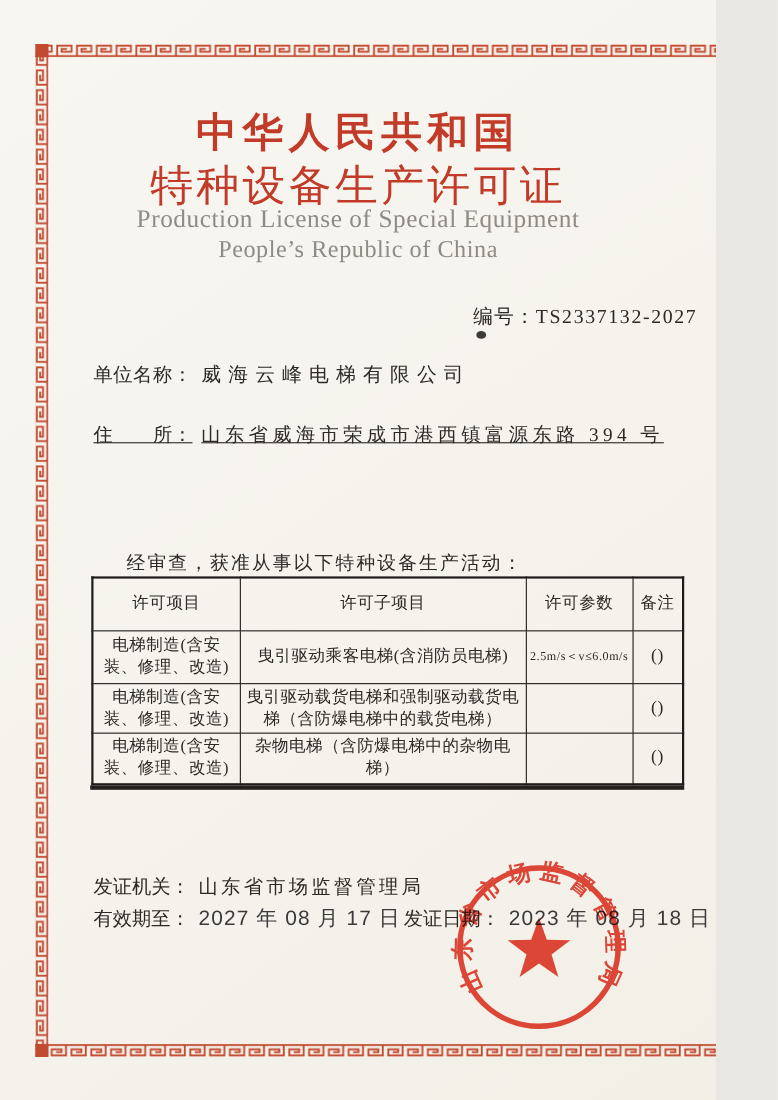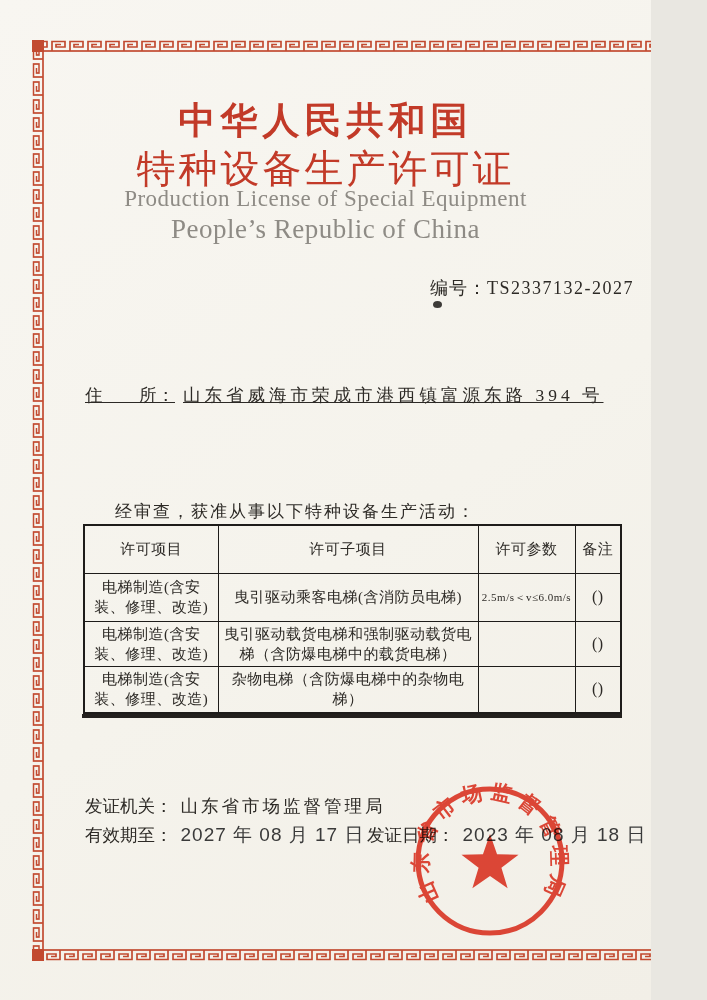--- a/index.html
+++ b/index.html
@@ -10,21 +10,21 @@
     font-family:"Liberation Serif","DejaVu Serif",serif;color:#2d2a26;
   }
   .border-frame{position:absolute;left:32px;top:40px;}
   .t-cn1{position:absolute;top:96px;left:0;right:0;text-align:center;
     font-size:37px;font-weight:bold;color:#c23a28;letter-spacing:5px;}
   .t-cn2{position:absolute;top:142px;left:0;right:0;text-align:center;
     font-size:39px;font-weight:normal;color:#c23a28;letter-spacing:3px;}
   .t-en1{position:absolute;top:186px;left:0;right:0;text-align:center;
     font-size:23px;color:#8e8b85;letter-spacing:0.5px;}
   .t-en2{position:absolute;top:214px;left:0;right:0;text-align:center;
-    font-size:27px;color:#8e8b85;letter-spacing:0.5px;}
+    font-size:22px;color:#8e8b85;letter-spacing:0.5px;}
   .license-no{position:absolute;top:276px;left:430px;font-size:18px;letter-spacing:1px;}
   .license-no .num{font-family:"Liberation Serif","DejaVu Serif",serif;letter-spacing:1.5px;}
   .ink-speck{position:absolute;left:433px;top:301px;width:9px;height:7px;
     background:#1c1a18;border-radius:50%;opacity:.85;}
   .field{position:absolute;left:85px;font-size:17.5px;white-space:nowrap;}
   .field .lbl{letter-spacing:0.5px;}
   .field-0{top:328px;} .field-0 .val{font-size:18px;letter-spacing:6.5px;margin-left:8px;}
   .field-1{top:383px;text-decoration:underline;} .field-2{top:421px;}
   .field-1 .val,.field-2 .val{font-size:17.5px;letter-spacing:4px;margin-left:8px;}
   .table-intro{position:absolute;left:115px;top:500px;font-size:17px;letter-spacing:2px;}
@@ -86,20 +86,23 @@
   <div class="t-cn1">中华人民共和国</div>
   <div class="t-cn2">特种设备生产许可证</div>
   <div class="t-en1">Production License of Special Equipment</div>
   <div class="t-en2">People’s Republic of China</div>
 
   <div class="license-no">
     <span class="lbl">编号：</span><span class="num">TS2337132-2027</span>
   </div>
   <div class="ink-speck"></div>
 
+  <div class="field field-0">
+    <span class="lbl">单位名称：</span><span class="val">威海云峰电梯有限公司</span>
+  </div>
   <div class="field field-1">
     <span class="lbl">住　　所：</span><span class="val">山东省威海市荣成市港西镇富源东路 394 号</span>
   </div>
 
   <div class="table-intro">经审查，获准从事以下特种设备生产活动：</div>
 
   <table class="license">
     <colgroup>
       <col class="col-item">
         <col class="col-sub">

